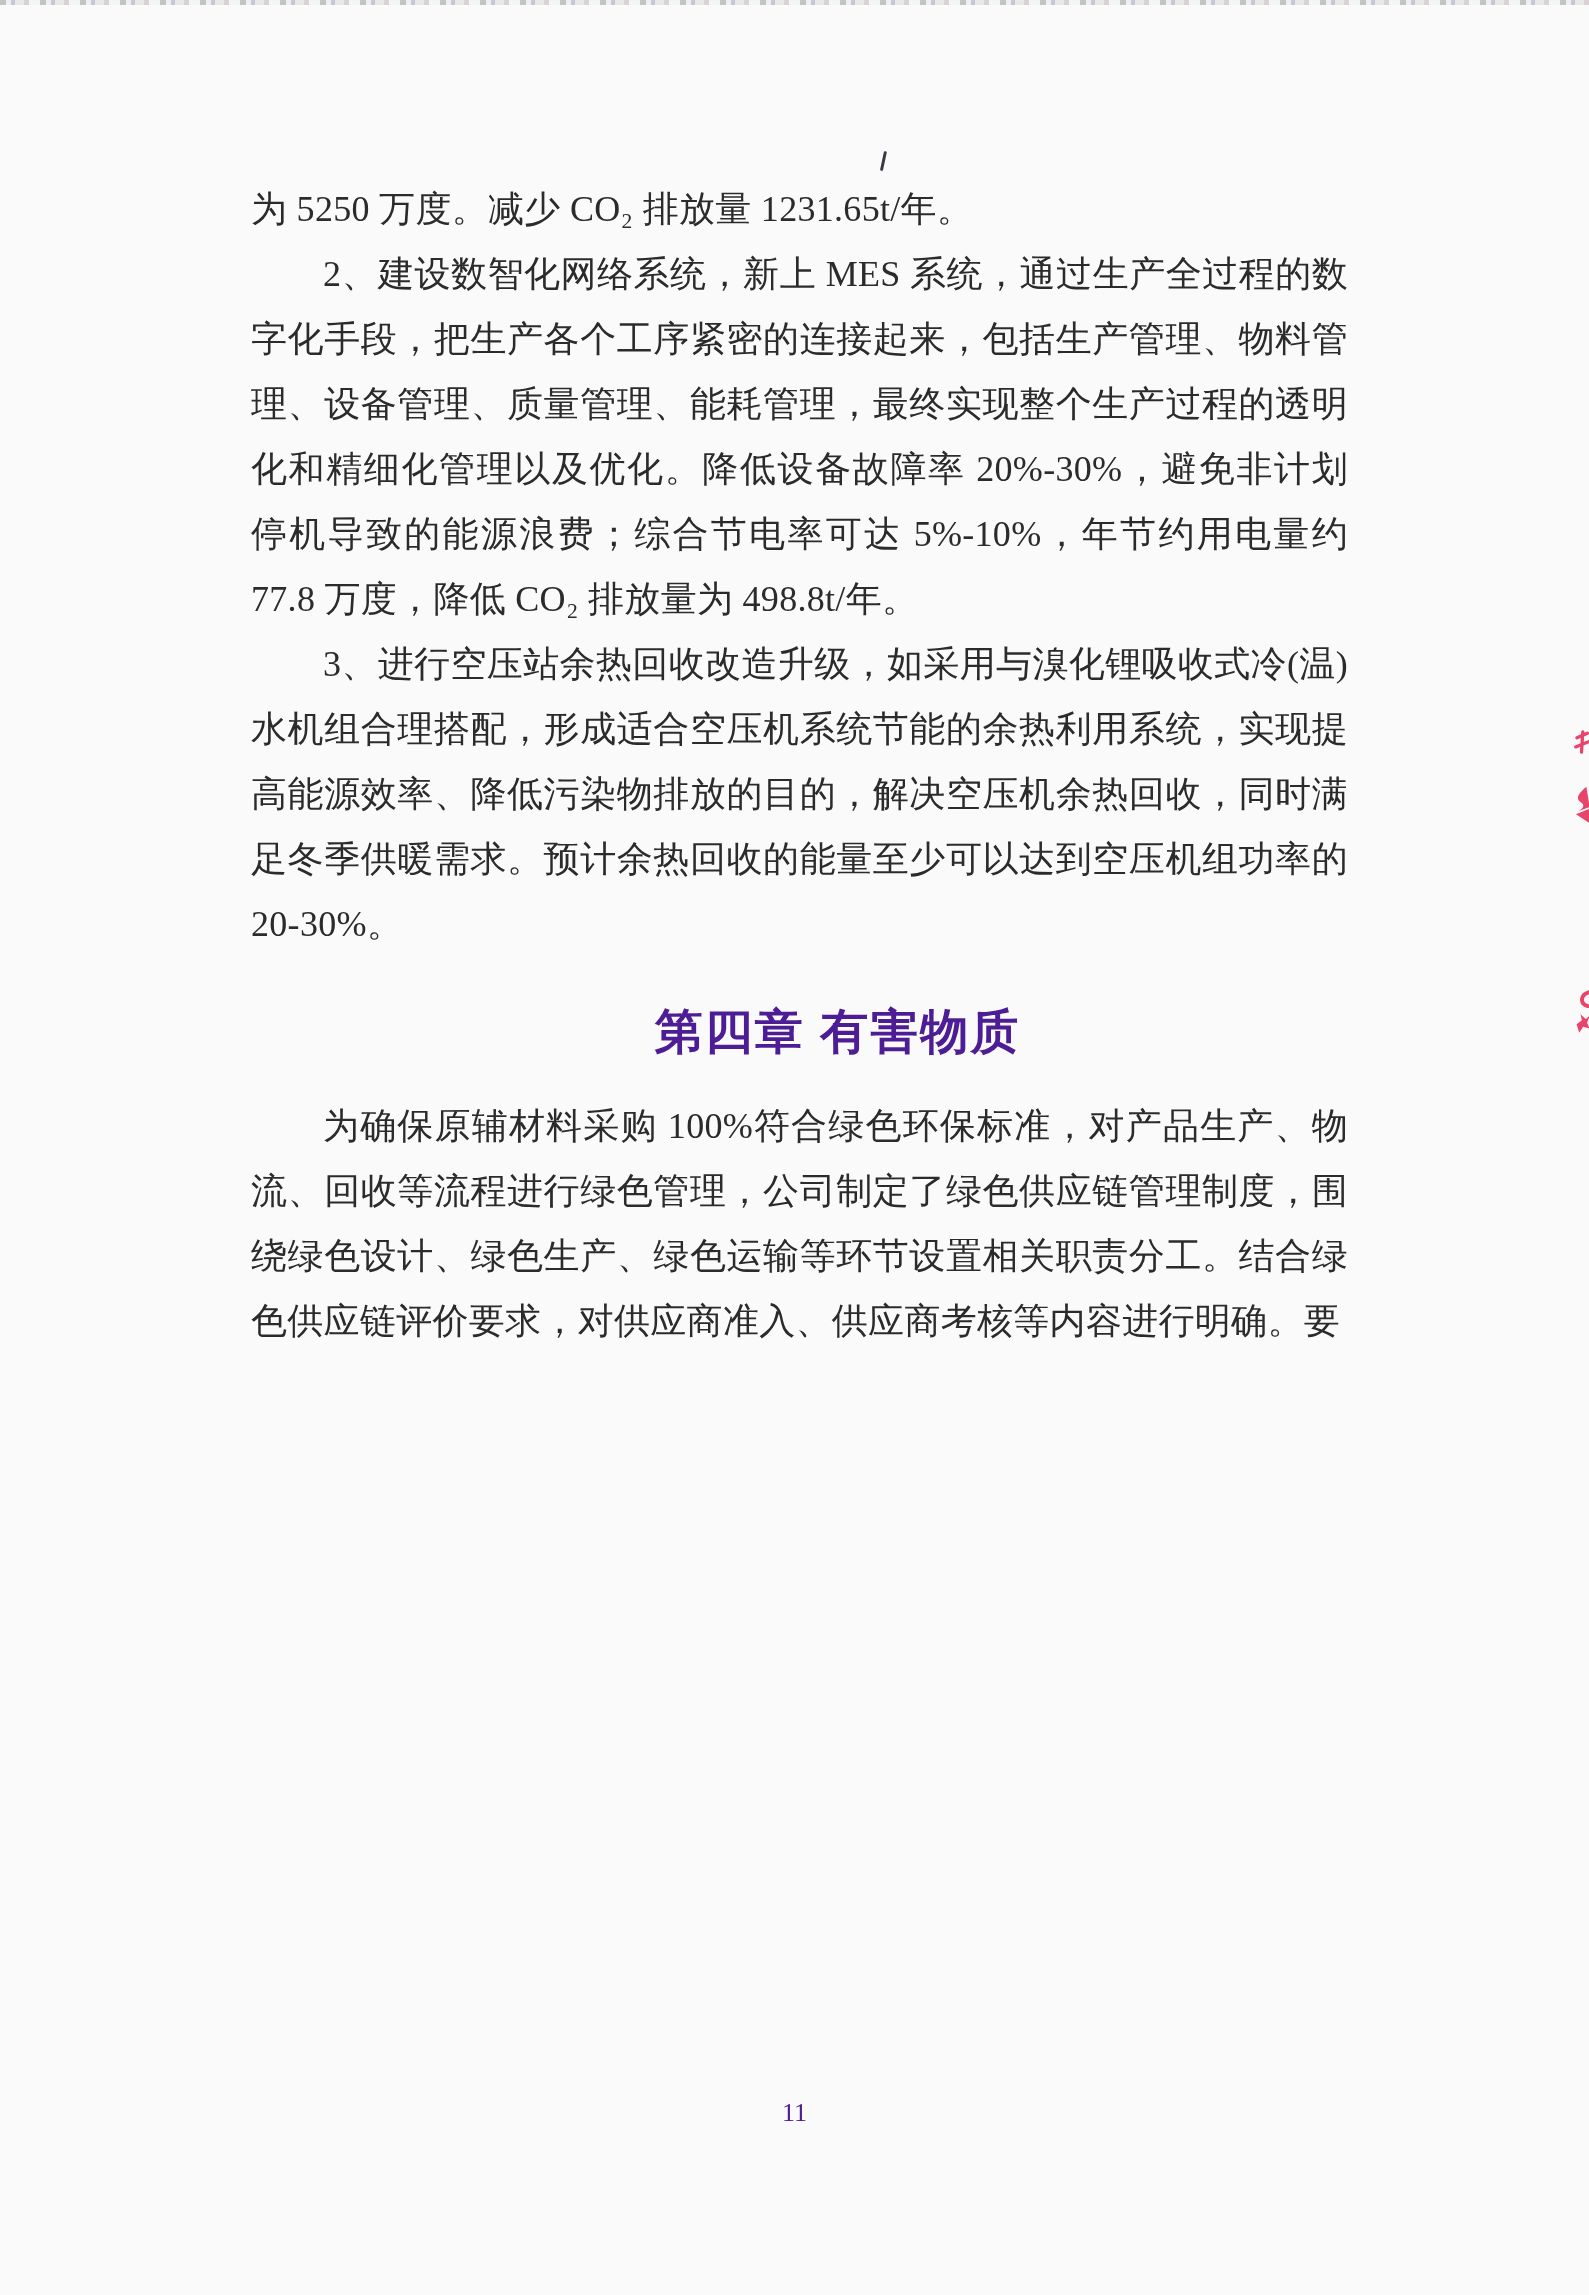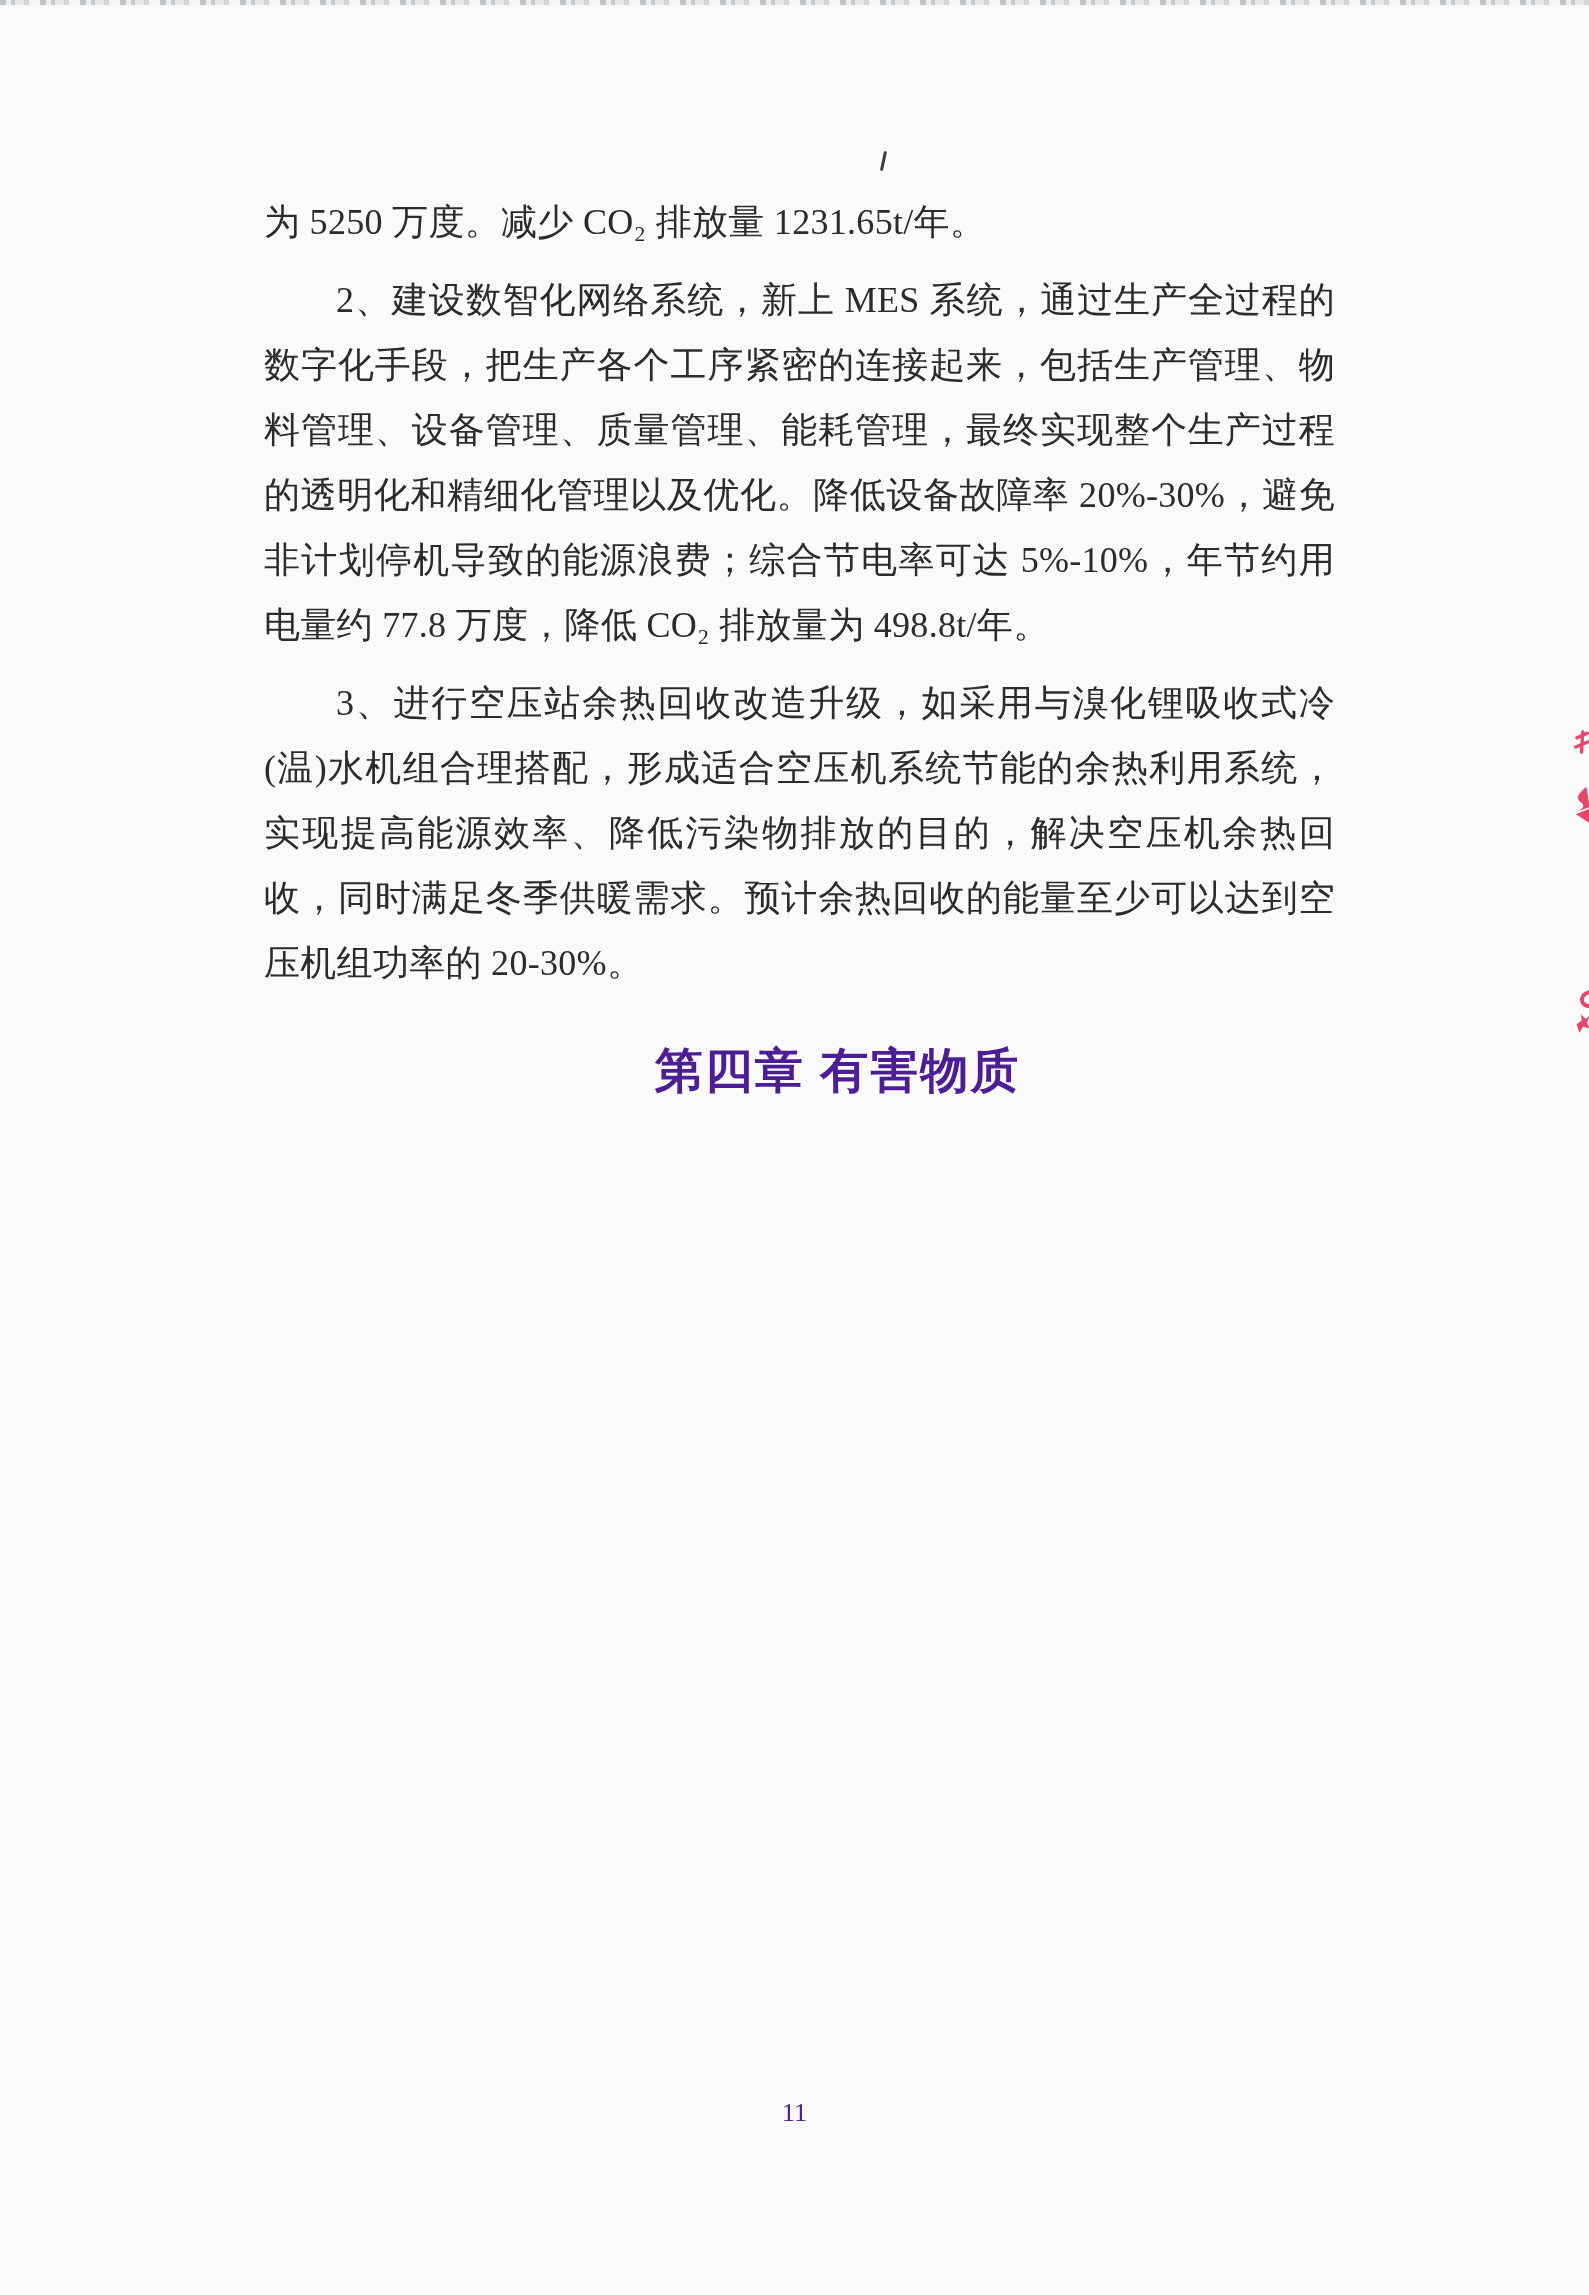--- a/index.html
+++ b/index.html
@@ -36,21 +36,21 @@
     left: 251px;
     top: 177px;
     width: 1097px;
     font-size: 36px;
     line-height: 65px;
     text-align: justify;
     text-justify: inter-ideograph;
     letter-spacing: 0.3px;
   }
 
-  .text-block p { margin: 13px; padding: 0; }
+  .text-block p { margin: 0; padding: 0; }
   p.cont { text-indent: 0; }
   p.ind  { text-indent: 2em; }
 
   h1.chapter {
     font-family: "Liberation Sans", "DejaVu Sans", sans-serif;
     font-weight: bold;
     font-size: 48px;
     line-height: 72px;
     letter-spacing: 2px;
     text-align: center;
@@ -96,20 +96,21 @@
 
   <div class="stray-mark"></div>
 
   <div class="text-block">
     <p class="cont">为 5250 万度。减少 CO₂ 排放量 1231.65t/年。</p>
     <p class="ind">2、建设数智化网络系统，新上 MES 系统，通过生产全过程的数字化手段，把生产各个工序紧密的连接起来，包括生产管理、物料管理、设备管理、质量管理、能耗管理，最终实现整个生产过程的透明化和精细化管理以及优化。降低设备故障率 20%-30%，避免非计划停机导致的能源浪费；综合节电率可达 5%-10%，年节约用电量约 77.8 万度，降低 CO₂ 排放量为 498.8t/年。</p>
     <p class="ind">3、进行空压站余热回收改造升级，如采用与溴化锂吸收式冷(温)水机组合理搭配，形成适合空压机系统节能的余热利用系统，实现提高能源效率、降低污染物排放的目的，解决空压机余热回收，同时满足冬季供暖需求。预计余热回收的能量至少可以达到空压机组功率的 20-30%。</p>
 
     <h1 class="chapter">第四章 有害物质</h1>
 
+    <p class="ind">为确保原辅材料采购 100%符合绿色环保标准，对产品生产、物流、回收等流程进行绿色管理，公司制定了绿色供应链管理制度，围绕绿色设计、绿色生产、绿色运输等环节设置相关职责分工。结合绿色供应链评价要求，对供应商准入、供应商考核等内容进行明确。要</p>
   </div>
 
   <div class="page-number">11</div>
 
   <svg class="red-mark" style="left:1573px; top:730px;" width="17" height="26" viewBox="0 0 26 40">
     <path d="M6 12 L22 5 M4 26 L24 18 M15 3 L13 34" stroke="#e8456b" stroke-width="5" fill="none" stroke-linecap="round"></path>
   </svg>
 
   <svg class="red-mark" style="left:1572px; top:784px;" width="18.3" height="41" viewBox="0 0 28 62">
     <path d="M22 4 C10 14, 5 22, 13 27 C21 32, 17 38, 7 42 L27 35 Z" fill="#e8456b"></path>

